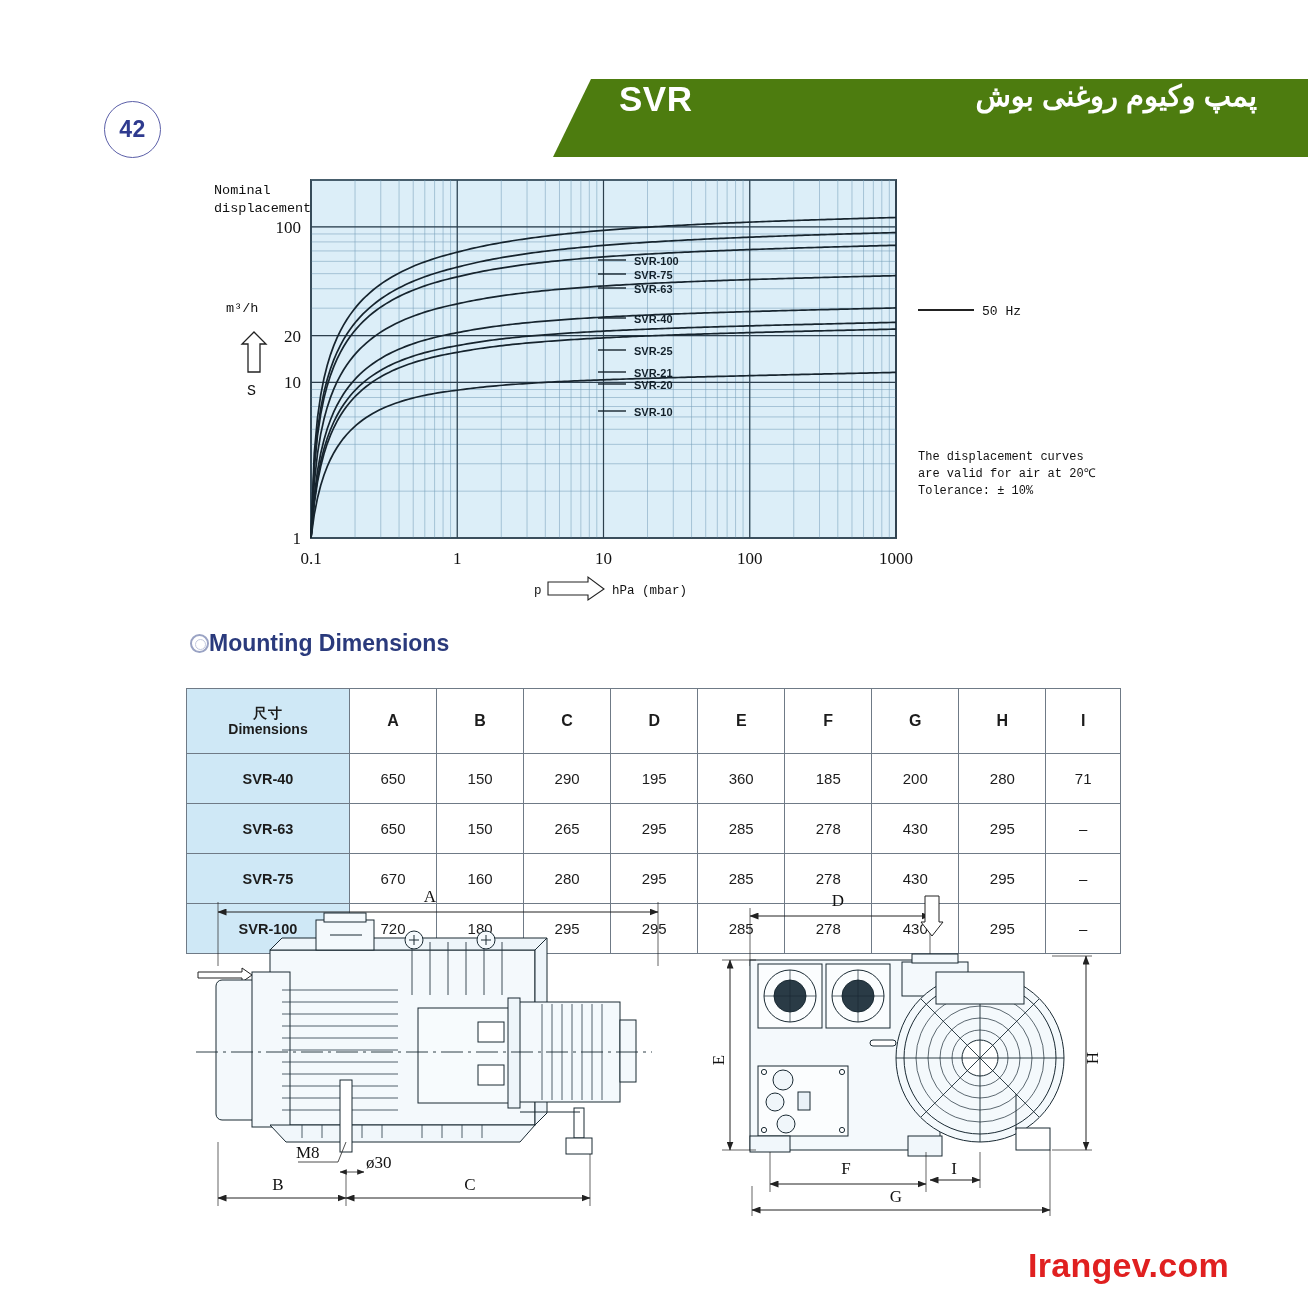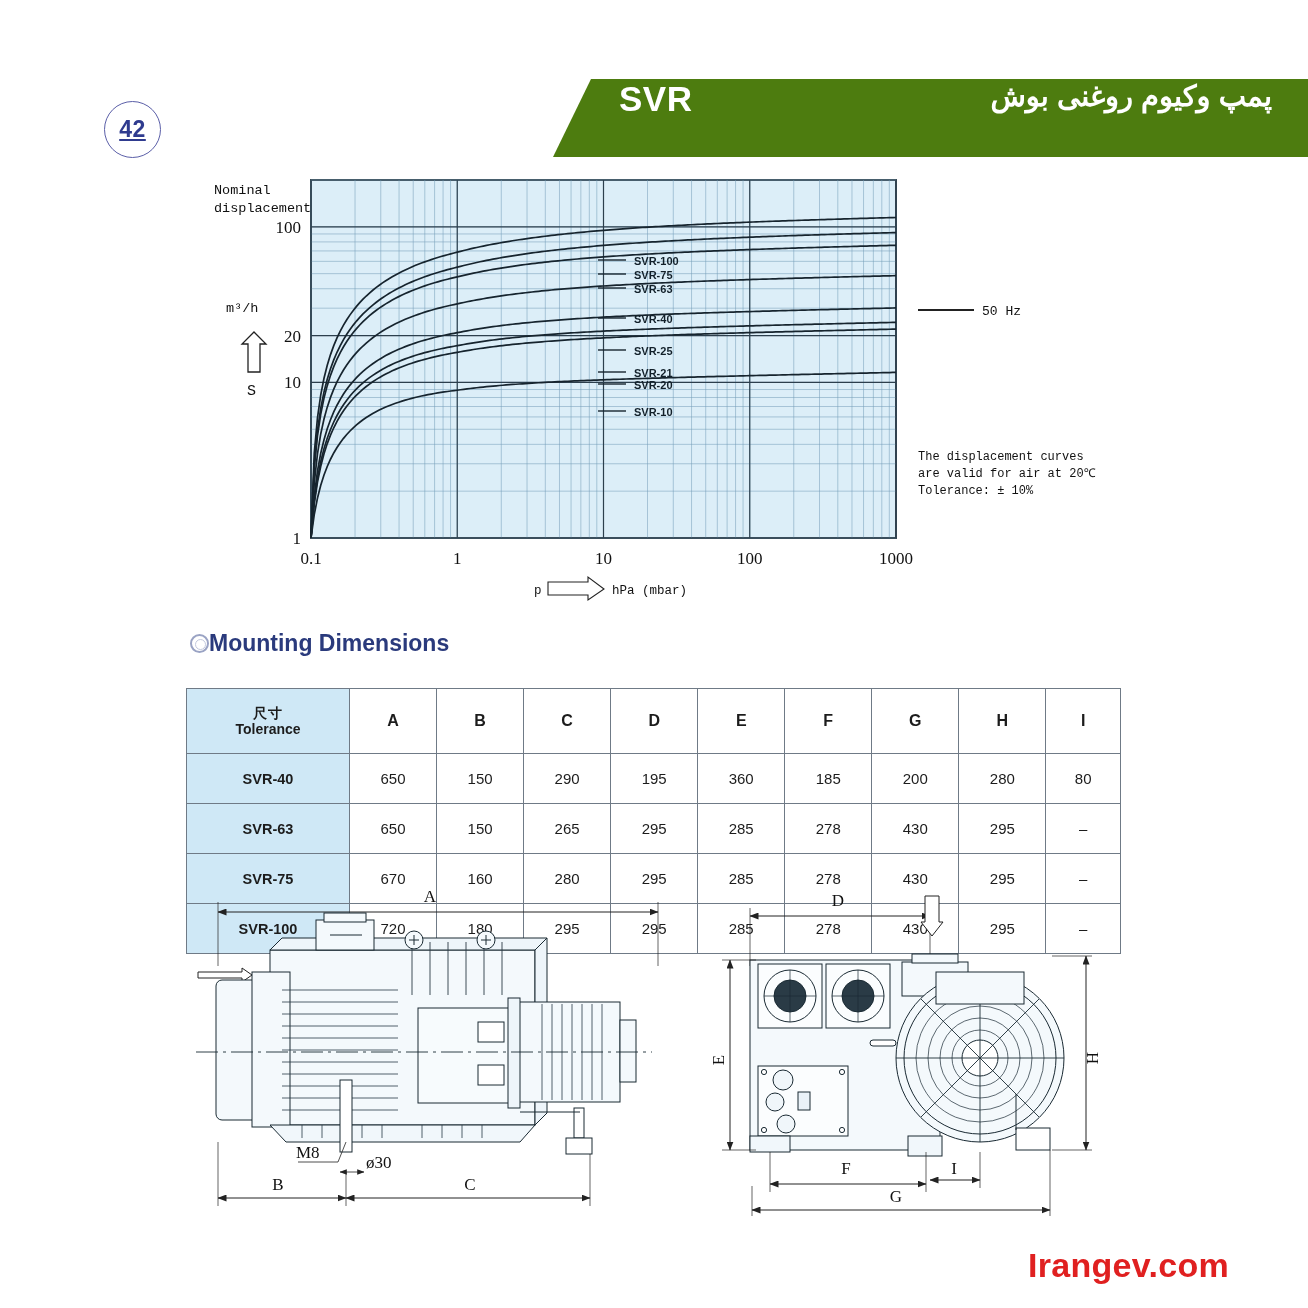--- a/index.html
+++ b/index.html
@@ -13,36 +13,36 @@
   }
 
   
   #header-band { position:absolute; left:0; top:0; width:1308px; height:190px; }
 
   #page-badge {
     position:absolute; left:104px; top:101px;
     width:57px; height:57px; border-radius:50%;
     border:1.6px solid #5b5fa8; background:#fff;
     display:flex; align-items:center; justify-content:center;
-    color:#2f3b8f; font-size:23px; font-weight:700; letter-spacing:.5px;text-decoration:underline;
+    color:#2f3b8f; font-size:23px; font-weight:700; letter-spacing:.5px;
   }
 
   #banner {
     position:absolute; left:553px; top:79px; width:755px; height:78px;
     background:#4d7c0f;
     clip-path: polygon(38px 0, 100% 0, 100% 100%, 0 100%);
     display:flex; align-items:flex-start;
   }
   #banner-model {
     color:#ffffff; font-size:35px; font-weight:700; letter-spacing:.5px;
     margin-left:66px;
   }
   #banner-title {
     color:#ffffff; font-size:29px; font-weight:700;
-    margin-left:auto; margin-right:36px;
+    margin-left:auto; margin-right:51px;
     direction:rtl; white-space:nowrap;
   }
 
   
   #chart-block { position:absolute; left:196px; top:172px; width:940px; height:430px; }
   #chart-svg { display:block; }
 
   
   #section-heading {
     position:absolute; left:190px; top:630px;
@@ -248,21 +248,21 @@
 <div id="section-heading">
   <span id="ring-icon"></span>
   <span id="section-heading-text">Mounting Dimensions</span>
 </div>
 
 <table id="dim-table">
   <thead>
     <tr>
       <th class="rowhead">
         <span class="cn">尺寸</span>
-        <span>Tolerance</span>
+        <span>Dimensions</span>
       </th>
     <th>A</th>
         <th>B</th>
         <th>C</th>
         <th>D</th>
         <th>E</th>
         <th>F</th>
         <th>G</th>
         <th>H</th>
         <th>I</th>
@@ -272,21 +272,21 @@
       <tr>
         <td class="rowhead">SVR-40</td>
         <td>650</td>
         <td>150</td>
         <td>290</td>
         <td>195</td>
         <td>360</td>
         <td>185</td>
         <td>200</td>
         <td>280</td>
-        <td>80</td>
+        <td>71</td>
       </tr>
       <tr>
         <td class="rowhead">SVR-63</td>
         <td>650</td>
         <td>150</td>
         <td>265</td>
         <td>295</td>
         <td>285</td>
         <td>278</td>
         <td>430</td>

